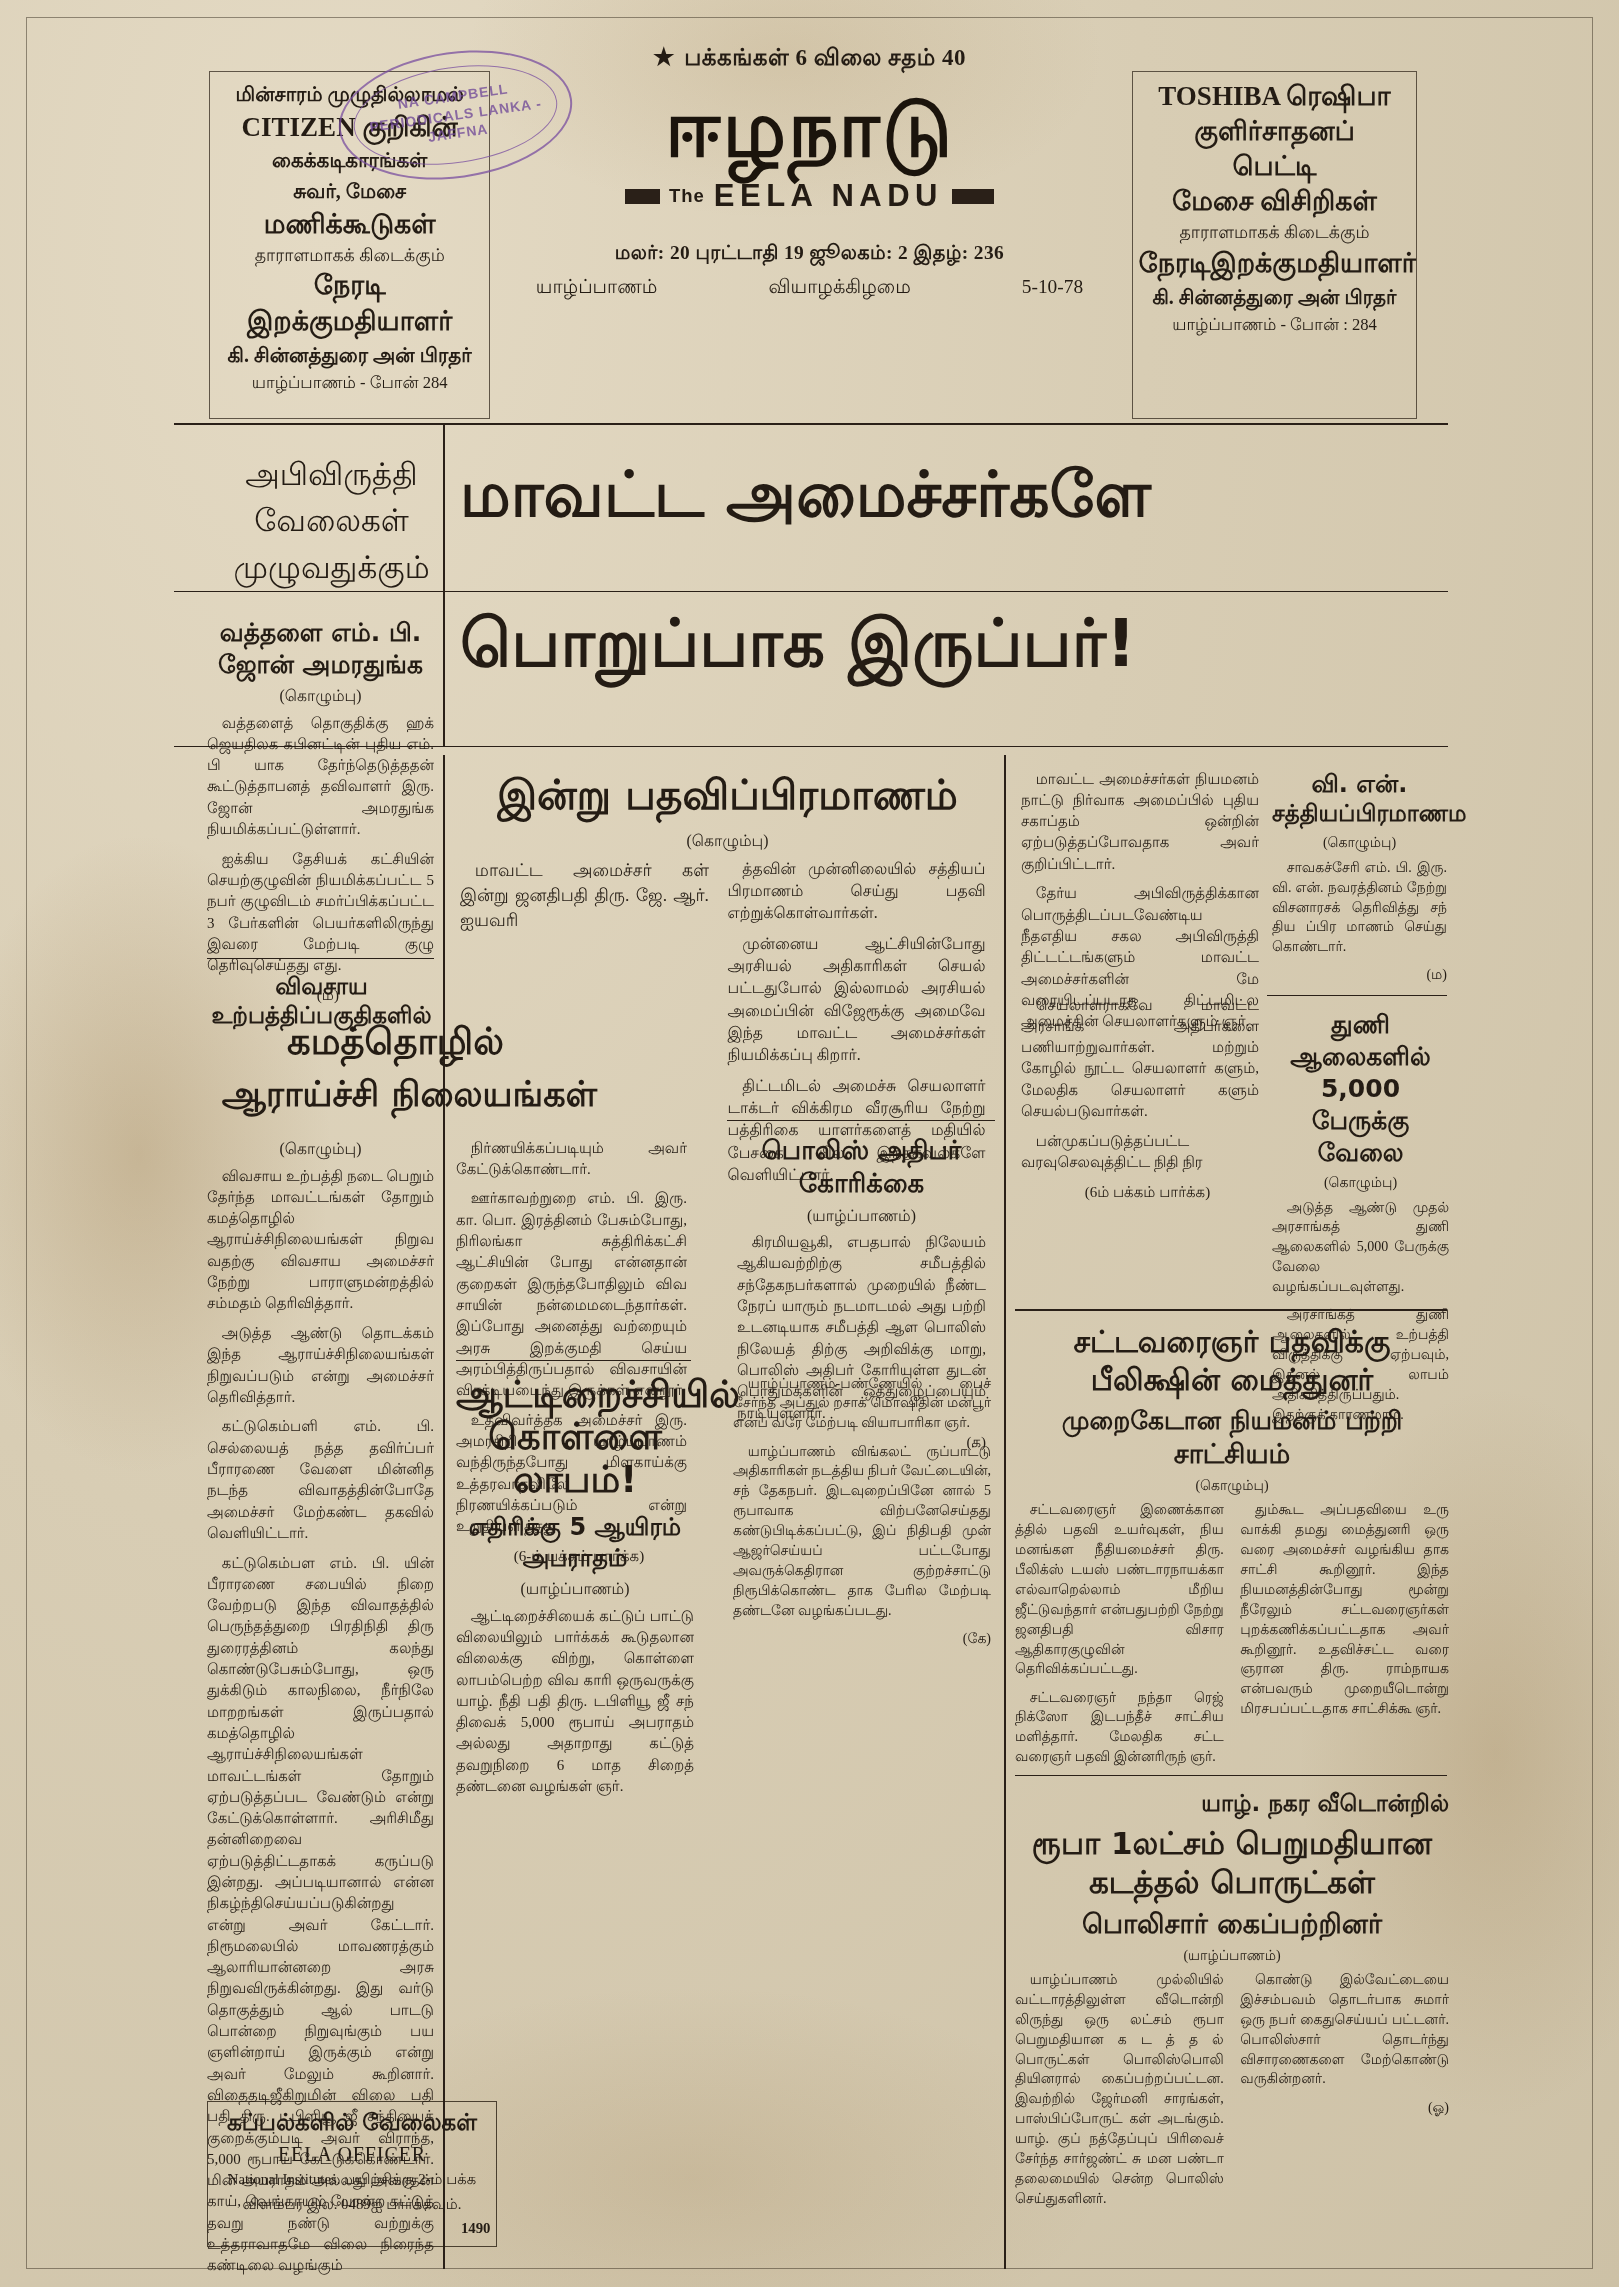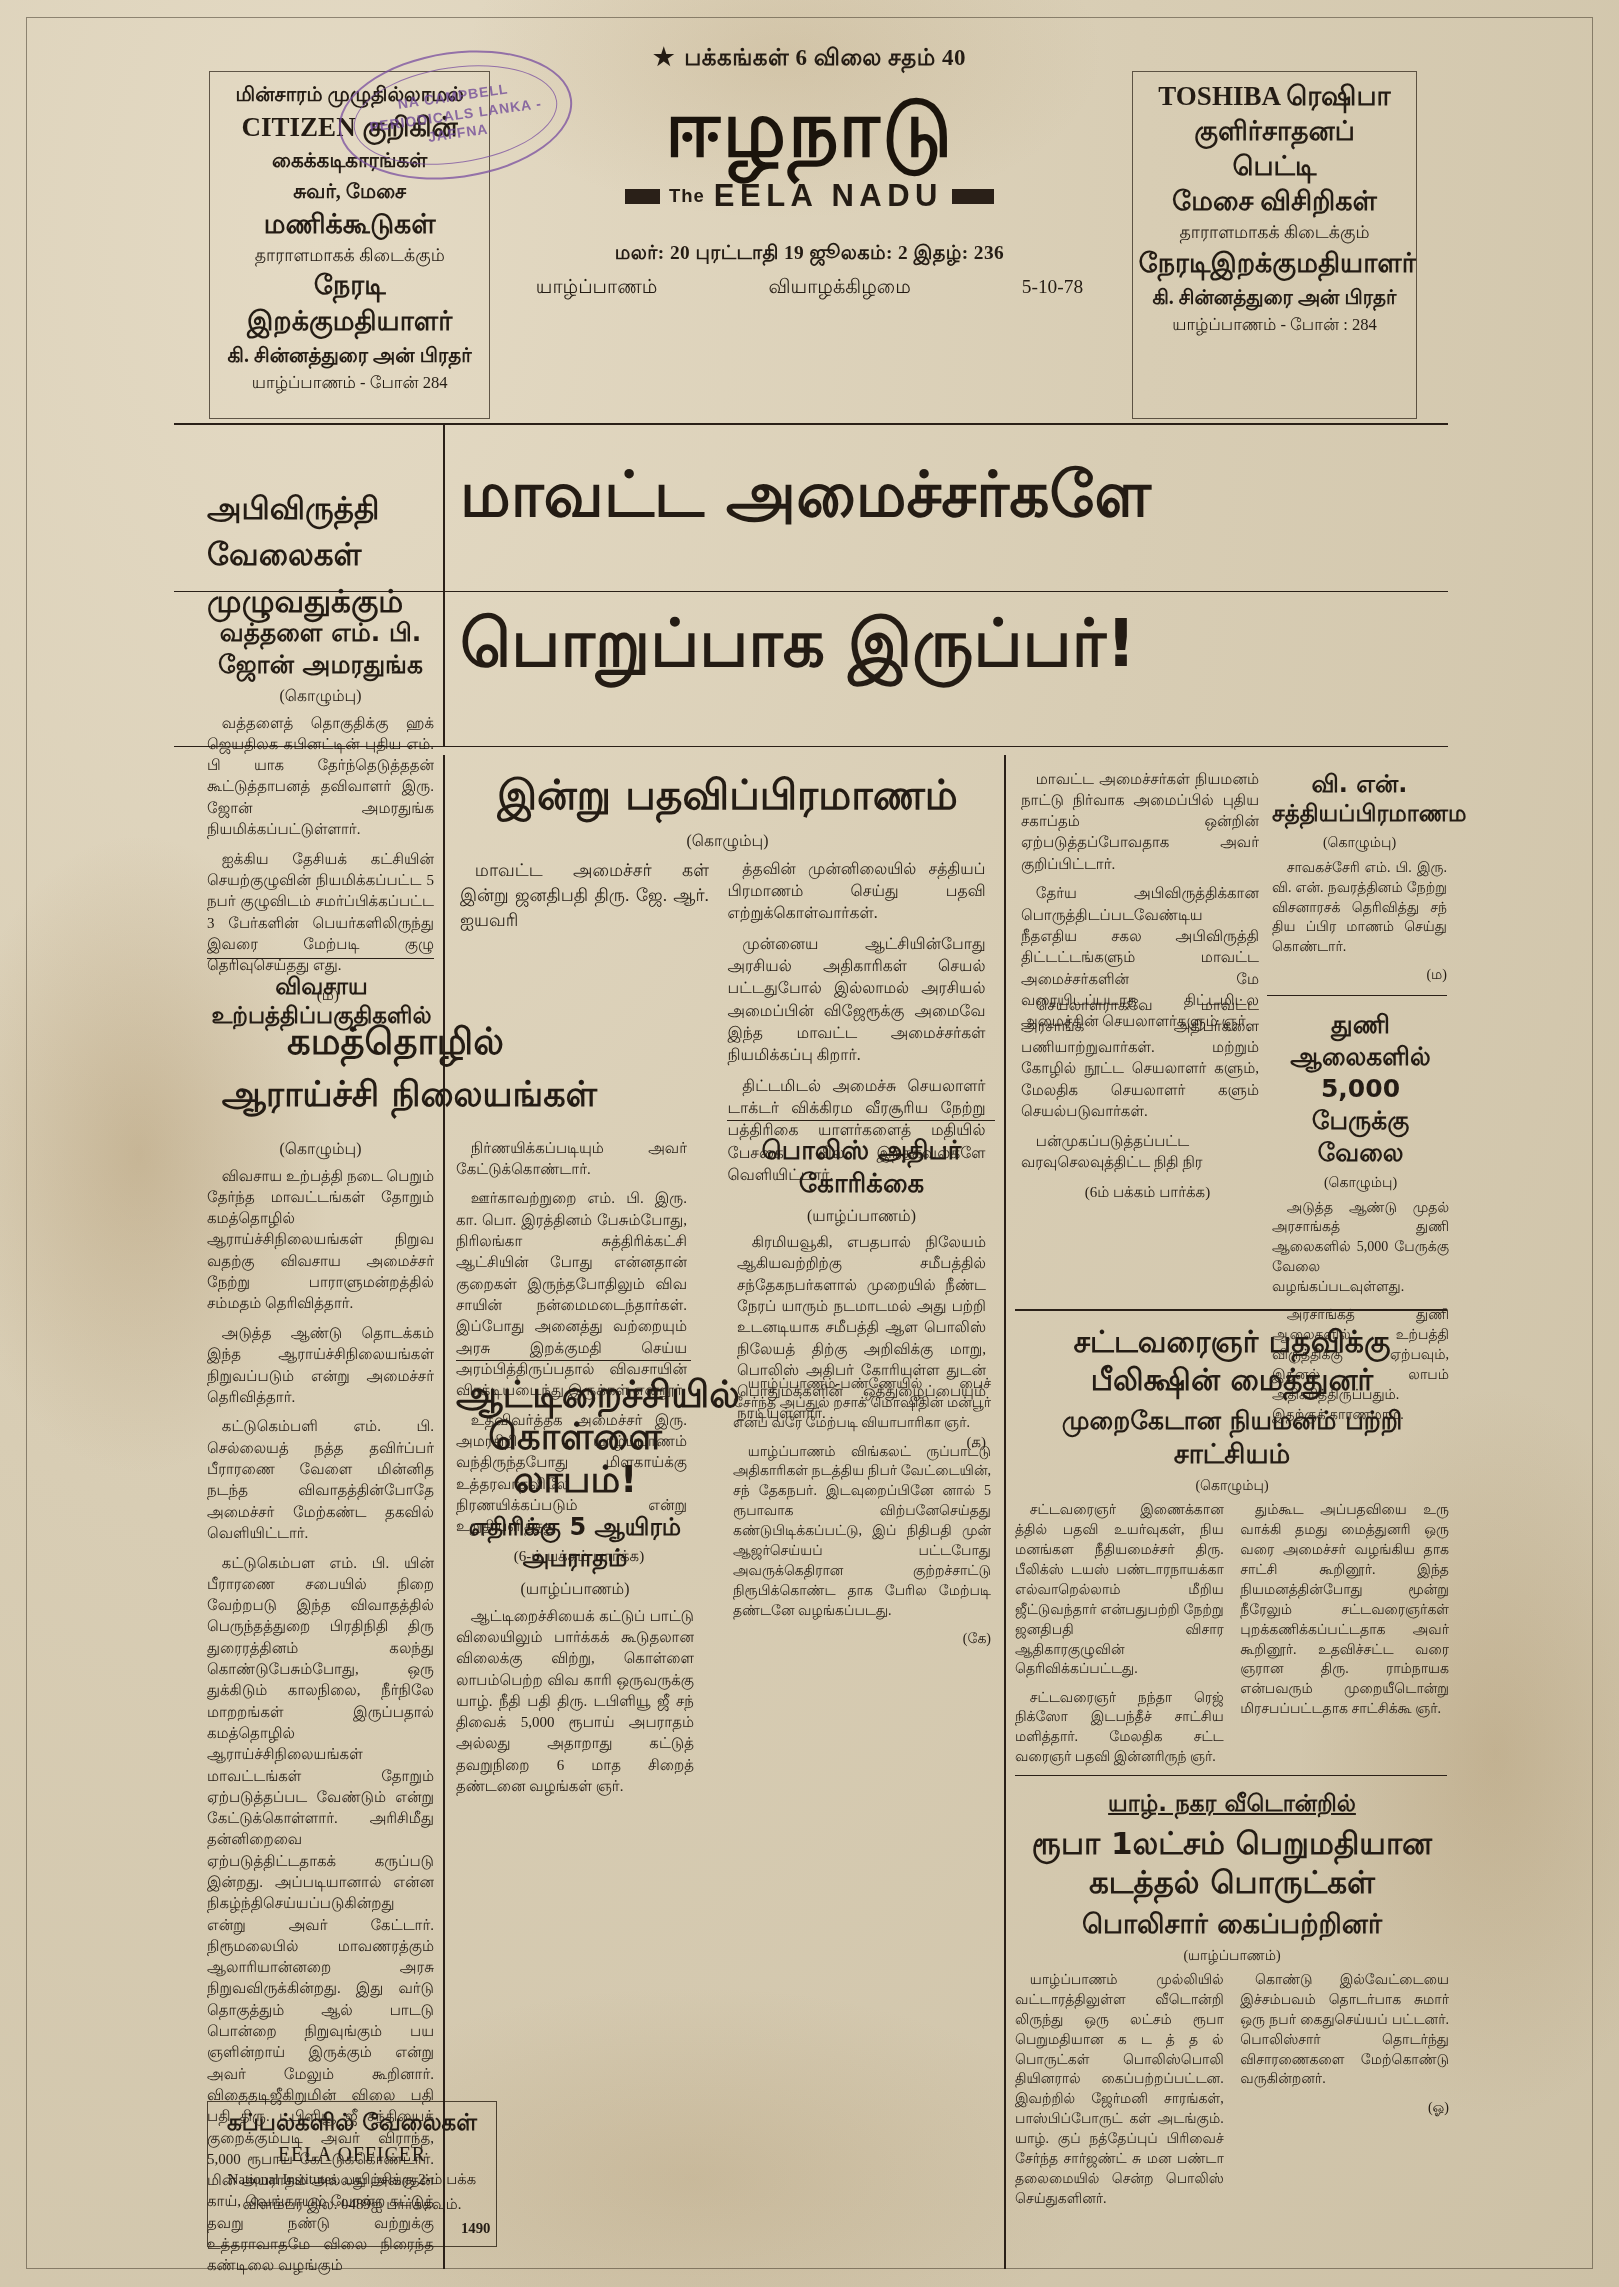--- a/index.html
+++ b/index.html
@@ -66,22 +66,22 @@
     display:flex;align-items:center;justify-content:center;text-align:center;
     font-family:"Liberation Sans",sans-serif;font-size:14px;font-weight:bold;
     letter-spacing:0.9px;line-height:1.35;
   }
   .stamp .inner{width:196px;height:87px;border:1.8px solid #7a4fa0;border-radius:50%;
     display:flex;align-items:center;justify-content:center;padding:3.7px;}
 
   .rule{position:absolute;background:#2a2018;}
 
   
-  .kicker{position:absolute;left:181px;top:434px;width:249px;
-     font-family:"DejaVu Sans",sans-serif;font-weight:bold;font-size:31px;line-height:1.5;margin-top:34px;}
+  .kicker{position:absolute;left:181px;top:434px;width:249px;text-align:center;
+     font-family:"DejaVu Sans",sans-serif;font-weight:normal;font-size:31px;line-height:1.5;}
   .head1{position:absolute;left:434px;top:443px;width:960px;
      font-family:"DejaVu Sans",sans-serif;font-weight:bold;font-size:63px;line-height:1.1;}
   .head2{position:absolute;left:434px;top:591px;width:960px;
      font-family:"DejaVu Sans",sans-serif;font-weight:bold;font-size:66px;line-height:1.1;}
 
   
   .col{position:absolute;}
   .hdl{font-family:"DejaVu Sans",sans-serif;font-weight:bold;text-align:center;line-height:1.28;}
   .dline{text-align:center;font-size:15.7px;margin:6.5px 0 5.5px;}
   .body{font-size:15px;line-height:1.42;text-align:justify;}
@@ -316,21 +316,21 @@
           <div class="body small">
             <p>தும்கூட அப்பதவியை உரு வாக்கி தமது மைத்துனரி ஒரு வரை அமைச்சர் வழங்கிய தாக சாட்சி கூறினூர். இந்த நியமனத்தின்போது மூன்று நீரேலும் சட்டவரைஞர்கள் புறக்கணிக்கப்பட்டதாக அவர் கூறினூர். உதவிச்சட்ட வரை ஞரான திரு. ராம்நாயக என்பவரும் முறையீடொன்று மிரசபப்பட்டதாக சாட்சிக்கூ ஞர்.</p>
           </div>
         </div>
       </div>
     </div>
 
     <div class="rule" style="left:989px;top:1758px;width:432px;height:1.8px;"></div>
 
     <div class="col" style="left:989px;top:1772px;width:434px;">
-      <div class="hdl" style="font-size:23px;text-align:center;text-decoration:underline;">யாழ். நகர வீடொன்றில்</div>
+      <div class="hdl" style="font-size:23px;text-align:right;">யாழ். நகர வீடொன்றில்</div>
       <div class="hdl" style="font-size:31px;margin-top:5.5px;">ரூபா 1லட்சம் பெறுமதியான</div>
       <div class="hdl" style="font-size:31px;">கடத்தல் பொருட்கள்</div>
       <div class="hdl" style="font-size:27px;margin-top:3.7px;">பொலிசார் கைப்பற்றினர்</div>
       <div class="dline small">(யாழ்ப்பாணம்)</div>
       <div style="display:flex;gap:16.6px;">
         <div style="width:209px;">
           <div class="body small">
             <p>யாழ்ப்பாணம் முல்லியில் வட்டாரத்திலுள்ள வீடொன்றி லிருந்து ஒரு லட்சம் ரூபா பெறுமதியான க ட த் த ல் பொருட்கள் பொலிஸ்பொலி தியினரால் கைப்பற்றப்பட்டன. இவற்றில் ஜேர்மனி சாரங்கள், பாஸ்பிப்போருட் கள் அடங்கும். யாழ். குப் நத்தேப்புப் பிரிவைச் சேர்ந்த சார்ஜண்ட் சு மன பண்டா தலைமையில் சென்ற பொலிஸ் செய்துகளினர்.</p>
           </div>
         </div>

